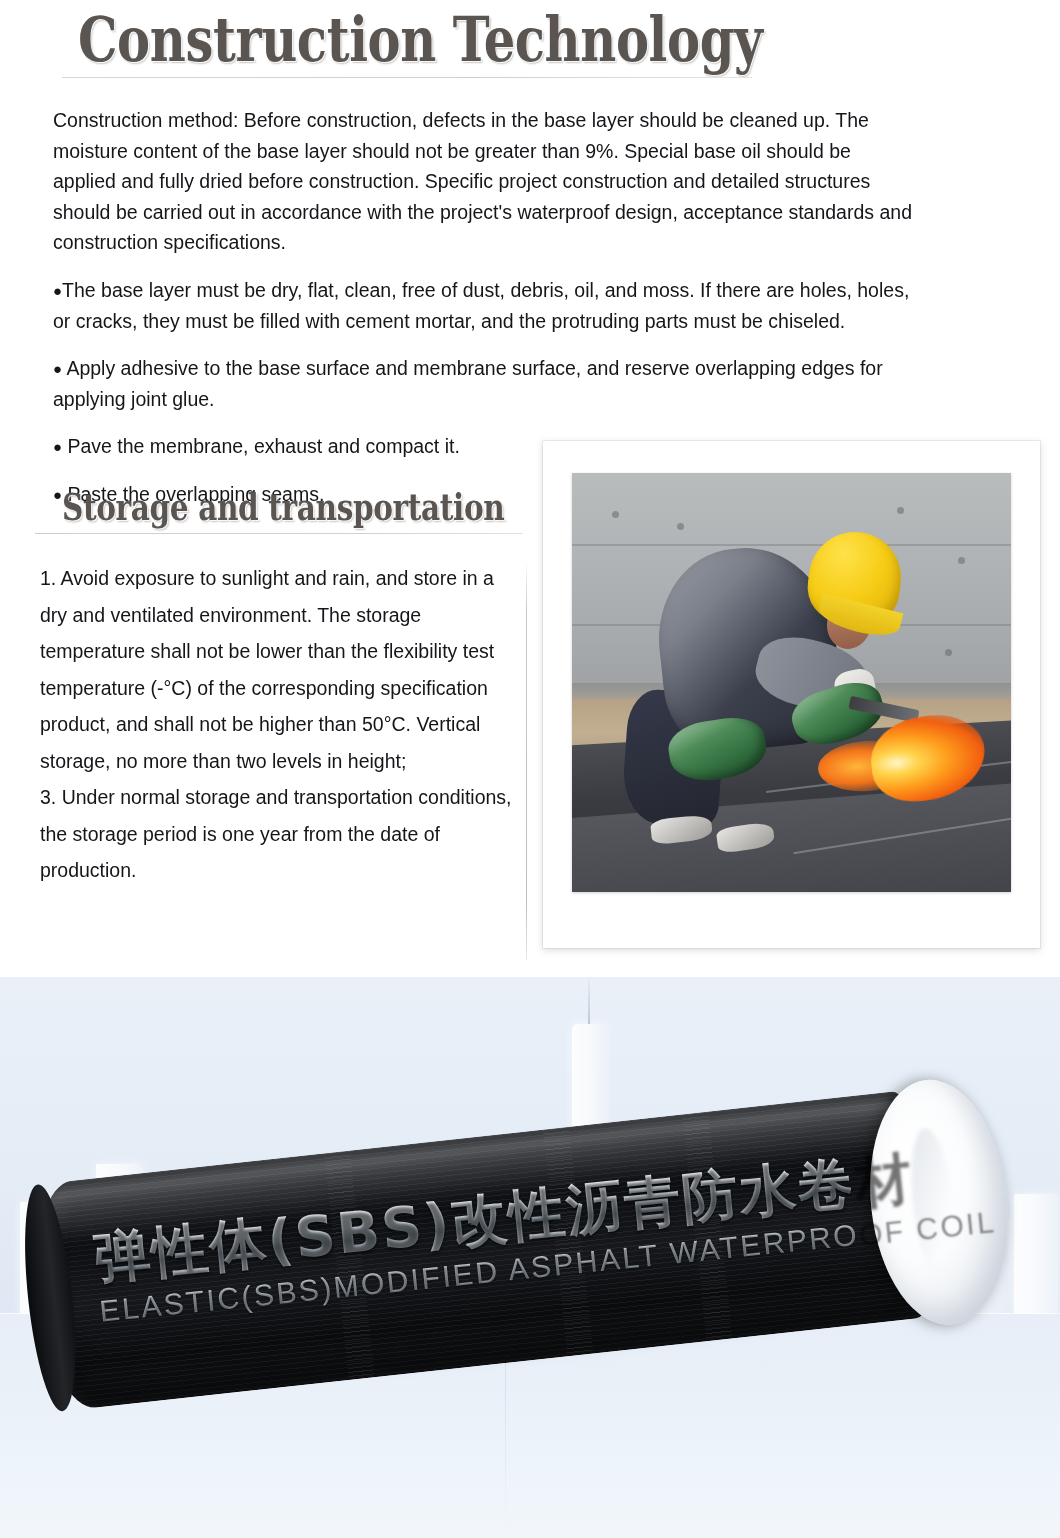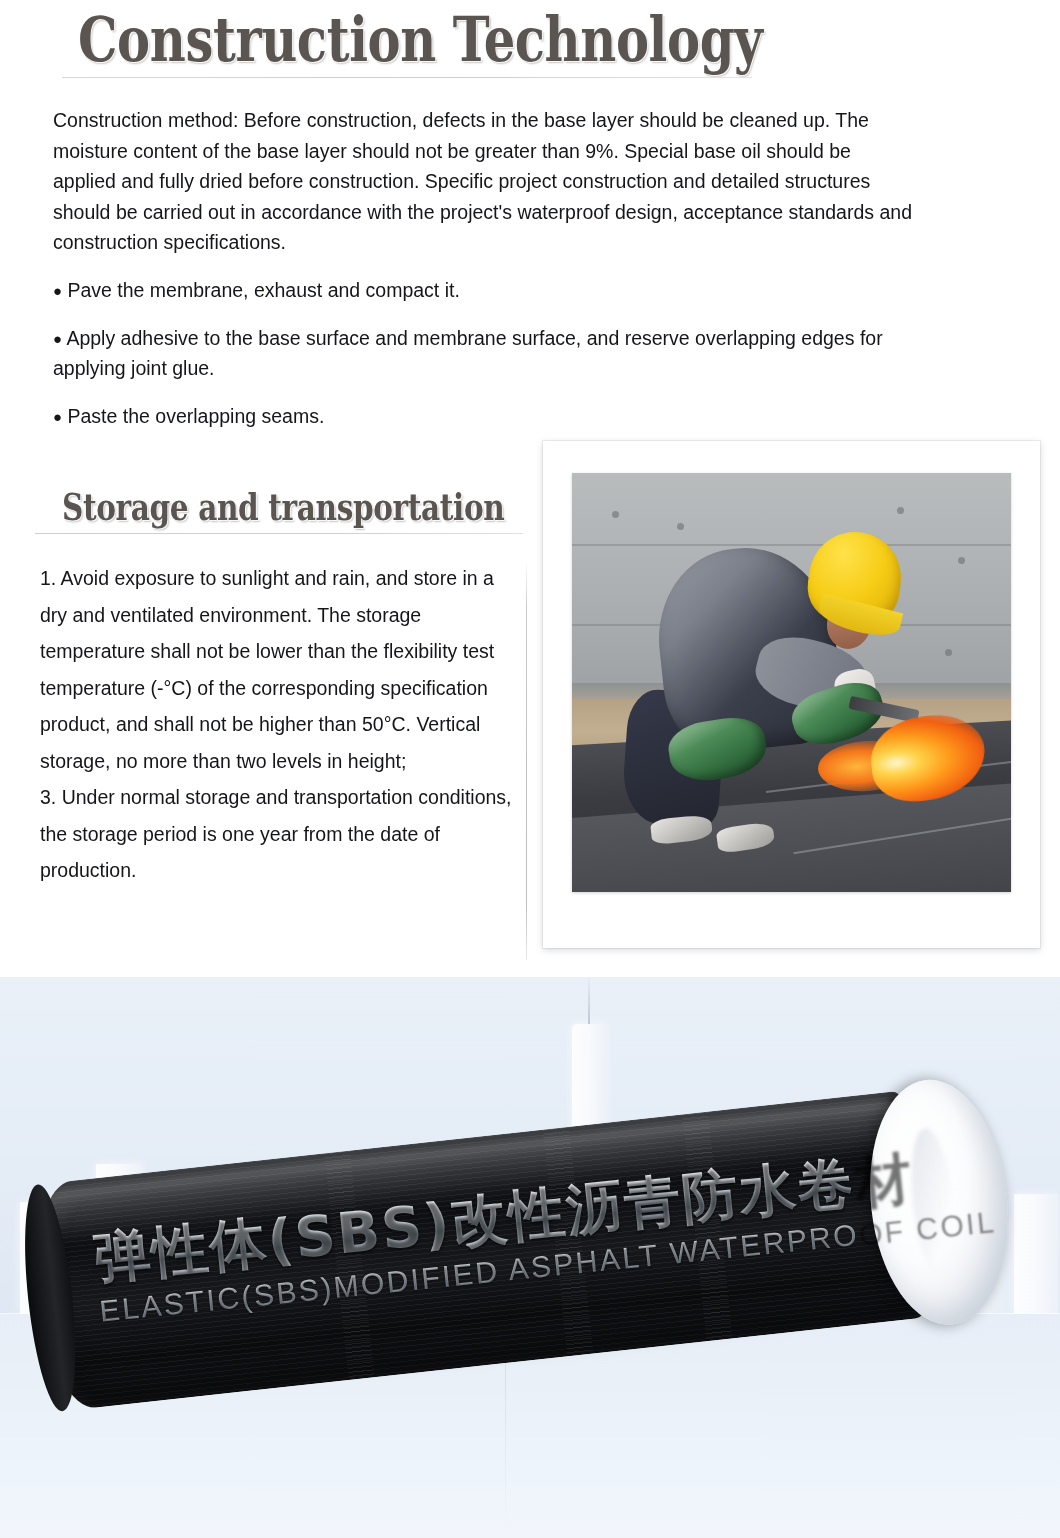--- a/index.html
+++ b/index.html
@@ -320,25 +320,26 @@
 <div id="doc">
 
   <div id="title-wrap" class="section-head">
     <div id="title-text" class="head-text">Construction Technology</div>
   </div>
   <div id="title-rule"></div>
 
   <div id="intro">
     <p>Construction method: Before construction, defects in the base layer should be cleaned up. The moisture content of the base layer should not be greater than 9%. Special base oil should be applied and fully dried before construction. Specific project construction and detailed structures should be carried out in accordance with the project's waterproof design, acceptance standards and construction specifications.</p>
 
-
+    <p><span class="dot">●</span><span>The base layer must be dry, flat, clean, free of dust, debris, oil, and moss. If there are holes, holes, or cracks, they must be filled with cement mortar, and the protruding parts must be chiseled.</span></p>
+
+
+    <p><span class="dot">●</span><span> Apply adhesive to the base surface and membrane surface, and reserve overlapping edges for applying joint glue.</span></p>
 
     <p><span class="dot">●</span><span> Pave the membrane, exhaust and compact it.</span></p>
-
-    <p><span class="dot">●</span><span> Apply adhesive to the base surface and membrane surface, and reserve overlapping edges for applying joint glue.</span></p>
 
     <p><span class="dot">●</span><span> Paste the overlapping seams.</span></p>
   </div>
 
   <div id="storage-wrap" class="section-head">
     <div id="storage-text" class="head-text">Storage and transportation</div>
   </div>
   <div id="storage-rule"></div>
 
   <div id="storage-body">

